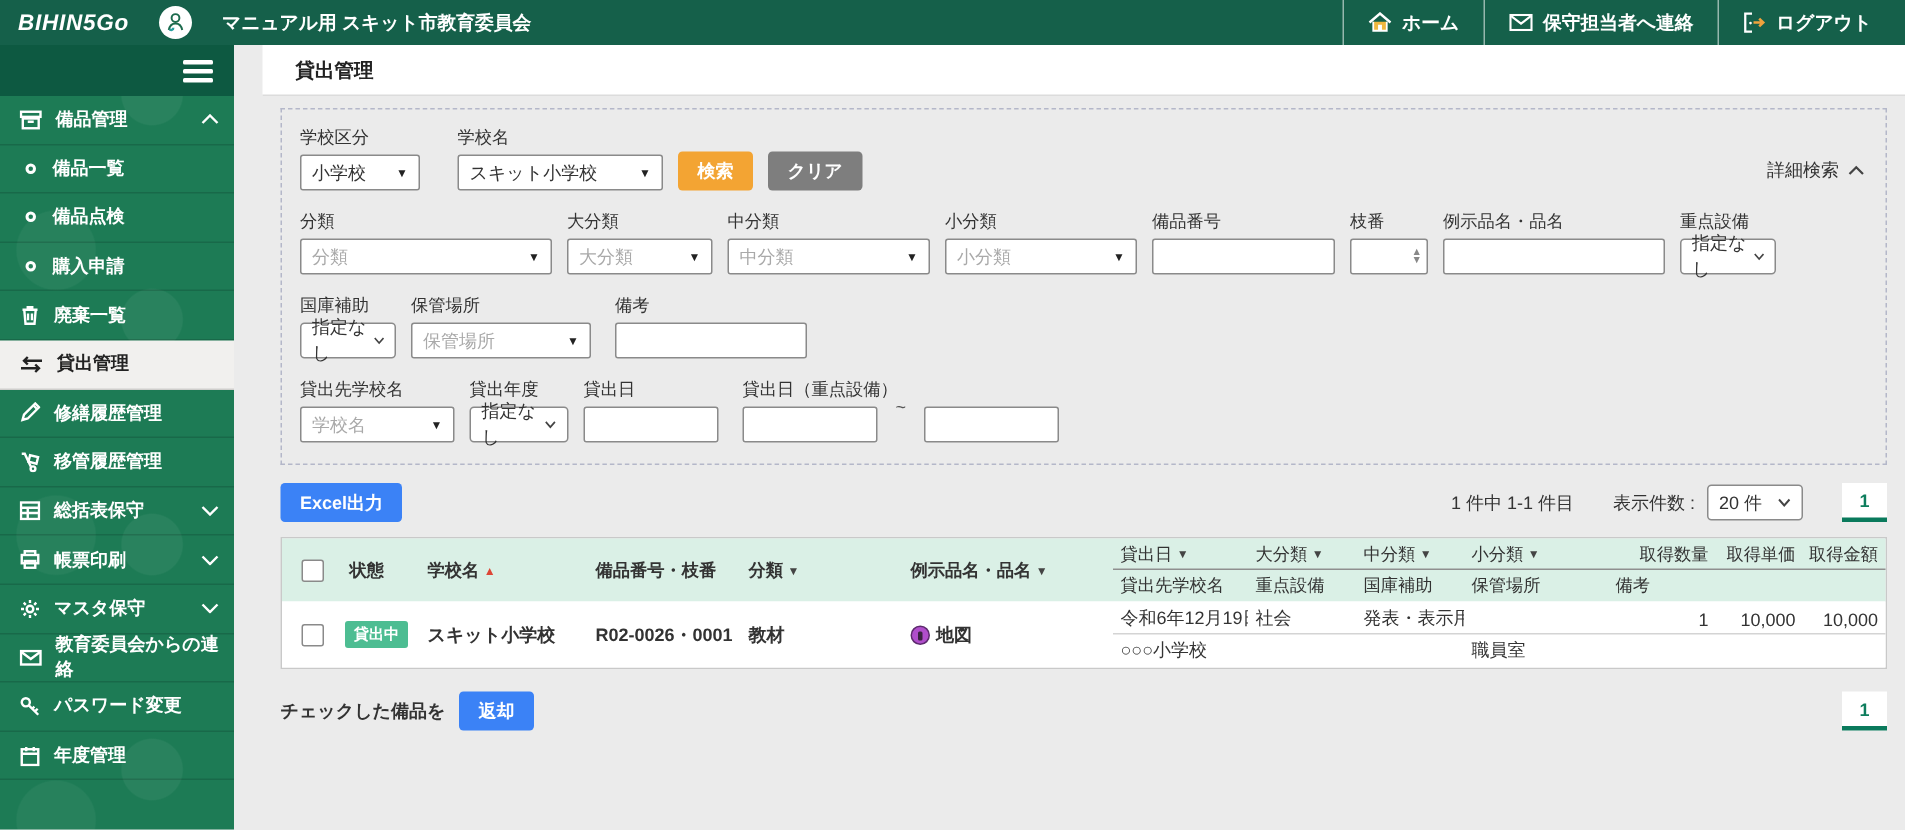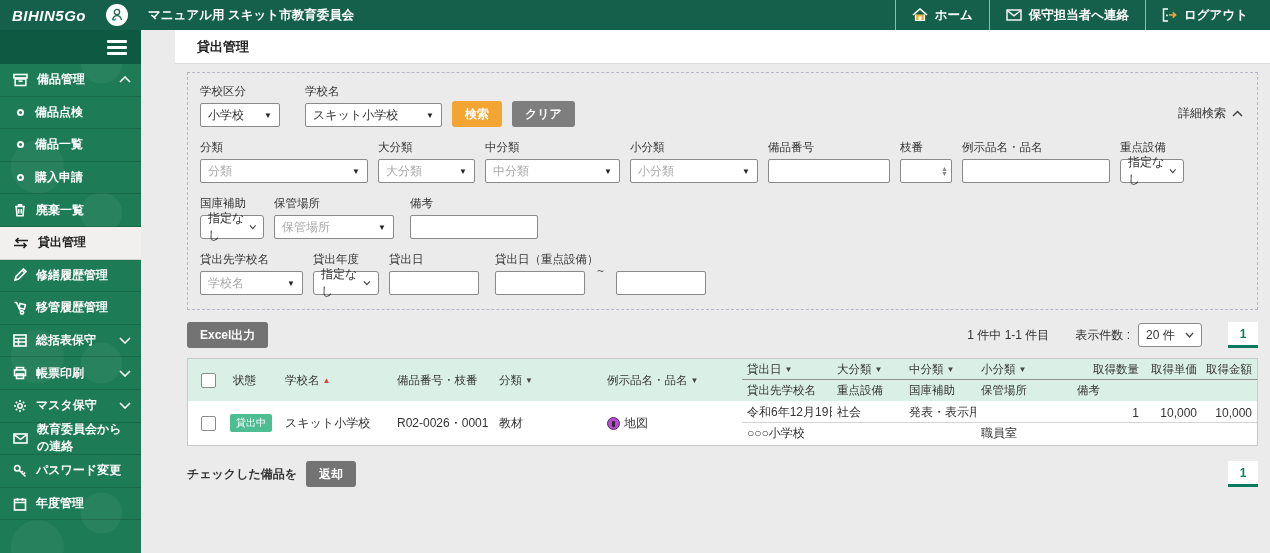--- a/index.html
+++ b/index.html
@@ -18,21 +18,21 @@
   .logo-text { font-style:italic; font-weight:bold; font-size:15px; letter-spacing:.5px; }
   .logo-badge { width:22px; height:22px; border-radius:50%; background:#fff; display:flex; align-items:center; justify-content:center; }
   .org-name { font-weight:bold; font-size:12.5px; }
   .top-nav { display:flex; height:30px; align-items:stretch; padding-right:6px; }
   .top-nav-item {
     display:flex; align-items:center; gap:7px; padding:0 16px; font-size:12.5px; font-weight:bold;
     border-left:1px solid rgba(255,255,255,.55); cursor:pointer;
   }
   
   .sidebar {
-    position:absolute; top:30px; left:0; width:141px; height:523px;
+    position:absolute; top:30px; left:0; width:156px; height:523px;
     background-color:#1d7b55;
     background-image:
       radial-gradient(circle at 78% 22%, rgba(255,255,255,.055) 20px, transparent 21px),
       radial-gradient(circle at 22% 72%, rgba(255,255,255,.045) 26px, transparent 27px);
     background-size:130px 150px, 170px 190px;
     z-index:20;
   }
   .hamburger-row {
     height:34px; background:#0d5941; display:flex; align-items:center; justify-content:flex-end; padding-right:14px;
   }
@@ -84,21 +84,21 @@
   .spin {
     position:absolute; right:4px; top:50%; transform:translateY(-50%);
     display:flex; flex-direction:column; line-height:5px; font-size:7px; color:#888; cursor:pointer;
   }
   .btn {
     height:26px; border:none; border-radius:3px; color:#fff; font-size:12px; font-family:inherit;
     padding:0 13px; cursor:pointer; font-weight:bold;
   }
   .btn-orange { background:#f3a433; }
   .btn-gray { background:#7e7e7e; }
-  .btn-green { background:#737373; }
+  .btn-green { background:#3b82f6; }
   .advanced { position:absolute; right:14px; top:32px; display:flex; align-items:center; gap:6px; cursor:pointer; font-size:12px; color:#333; }
   .tilde { align-self:center; padding:0 2px 5px 2px; color:#555; }
   
   .toolbar { display:flex; align-items:center; margin:12px 0 10px 0; }
   .toolbar .spacer { flex:1; }
   .count-text { font-size:12px; color:#333; margin-right:26px; }
   .perpage-label { font-size:12px; margin-right:8px; }
   .page-box {
     width:30px; height:26px; background:#fff; color:#0e7d5d; font-weight:bold;
     display:flex; align-items:center; justify-content:center;
@@ -106,21 +106,21 @@
   }
   
   .grid-row {
     display:grid;
     grid-template-columns:40px 52px 112px 102px 108px 140px 90px 72px 72px 96px 72px 58px 55px;
     grid-template-rows:20px 20px;
   }
   .table { border:1px solid #c9c9c9; background:#fff; }
   .thead { background:#daf0e6; padding:1px 0; }
   .cell { display:flex; align-items:center; padding:0 5px; font-size:11.5px; white-space:nowrap; overflow:hidden; }
-  .span2 { grid-row:1 / 3; }
+  .span2 { grid-row:1 / 3;font-weight:bold; }
   .r1 { grid-row:1; } .r2 { grid-row:2; }
   .thead .r1.rg { border-bottom:1px solid #8f8f8f; }
   .num { justify-content:flex-end; }
   .sort-asc { color:#dd4636; font-size:8px; margin-left:3px; }
   .sort-desc { color:#444; font-size:8px; margin-left:3px; }
   .tbody-row { background:#fff; padding:2px 0; font-size:12px; }
   .tbody-row .cell { font-size:12px; }
   .tbody-row .r1.rg { border-bottom:1px solid #d4d4d4; }
   .checkbox { width:15px; height:15px; border:1px solid #8a8a8a; background:#fff; border-radius:2px; cursor:pointer; margin:0 auto; }
   .badge { background:#4dbd92; color:#fff; font-size:10px; padding:2px 6px; border-radius:2px; white-space:nowrap; }
@@ -189,25 +189,25 @@
           <rect x="2.2" y="6" width="10.6" height="6.5"></rect>
           <path d="M5.5 8.2h4"></path>
         </svg>
       <span class="mi-label">備品管理</span>
       <svg class="chev" width="12" height="7" viewBox="0 0 12 7">
           <path d="M1 6 6 1l5 5"></path>
         </svg>
     </li>
     <li class="menu-item sub">
       <span class="bullet"></span>
-      <span class="mi-label">備品点検</span>
+      <span class="mi-label">備品一覧</span>
     </li>
     <li class="menu-item sub">
       <span class="bullet"></span>
-      <span class="mi-label">備品一覧</span>
+      <span class="mi-label">備品点検</span>
     </li>
     <li class="menu-item sub">
       <span class="bullet"></span>
       <span class="mi-label">購入申請</span>
     </li>
     <li class="menu-item">
       <svg width="14" height="14" viewBox="0 0 14 14">
           <path d="M2 3.5h10M5.5 3.2V1.8h3v1.4"></path>
           <path d="M3.2 3.8l.8 9h6l.8-9"></path>
           <path d="M5.7 6v4.5M8.3 6v4.5"></path>

